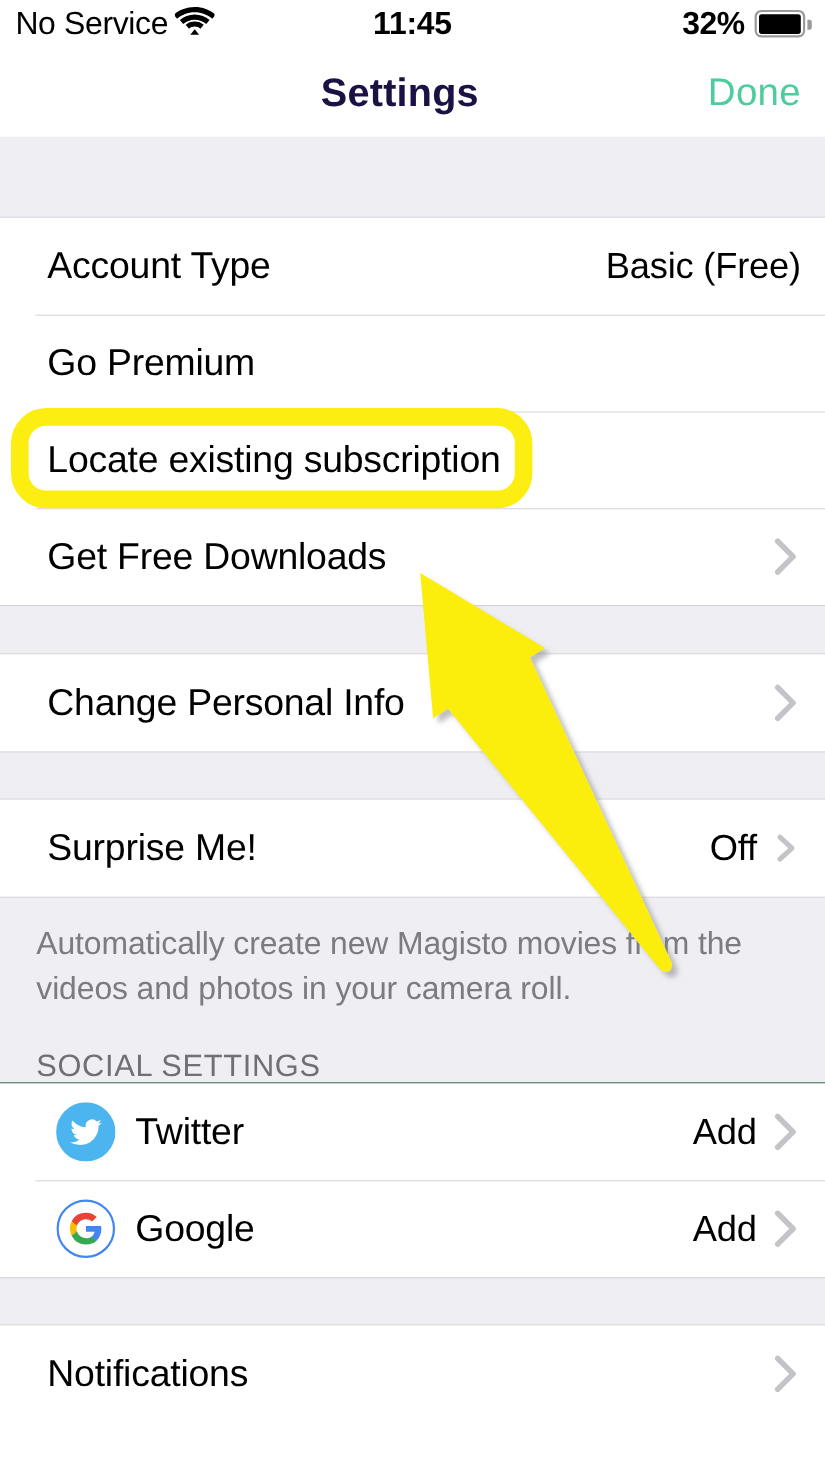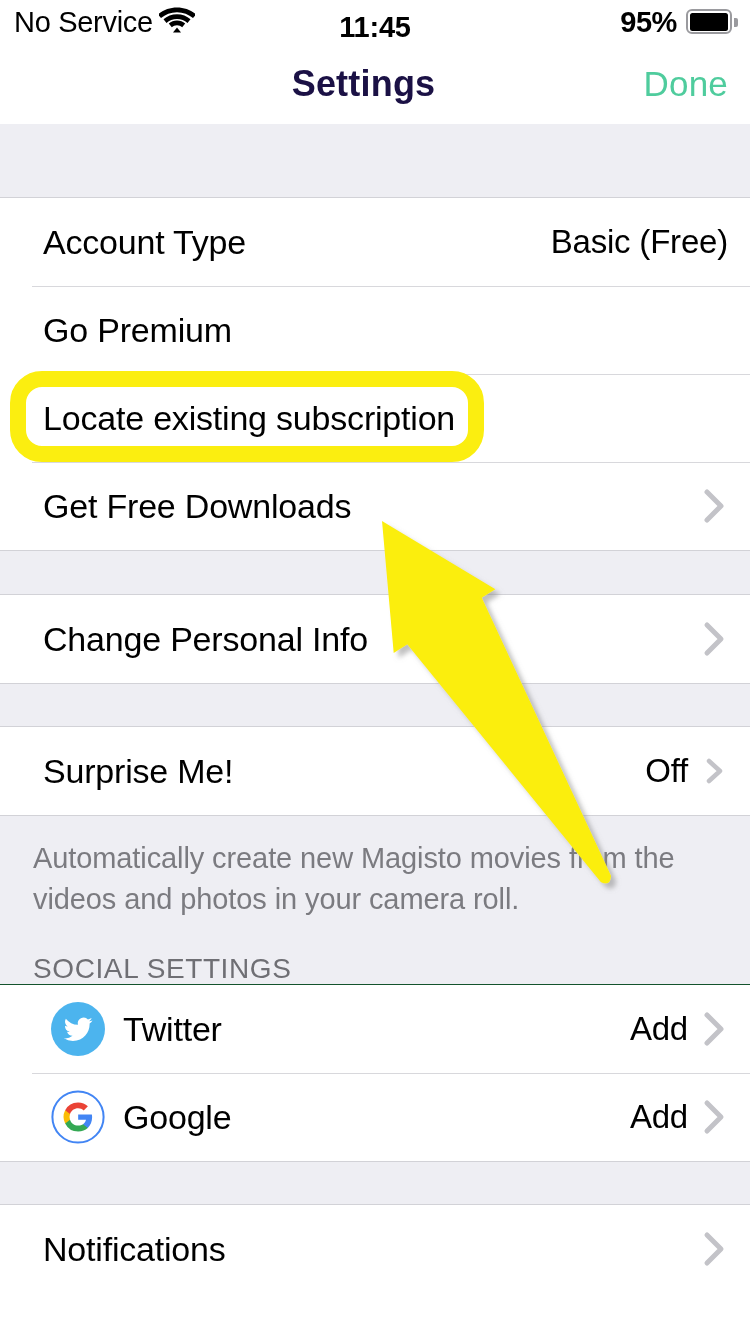--- a/index.html
+++ b/index.html
@@ -39,23 +39,22 @@
     font-size: 29px;
     color: #000000;
     letter-spacing: -0.3px;
     line-height: 1;
   }
   .sb-center {
     position: absolute;
     left: 0; top: 0;
     width: 750px; height: 44px;
     display: flex;
-    align-items: flex-start;
+    align-items: center;
     justify-content: center;
-    margin-top: 13px;
   }
   .sb-time {
     font-size: 29px;
     font-weight: bold;
     color: #000000;
     letter-spacing: -0.2px;
     line-height: 1;
   }
   .sb-right {
     position: absolute;
@@ -241,21 +240,21 @@
           <path d="M18 12.0c4.0 0 7.7 1.5 10.5 3.9l3.0-3.7C28.0 9.1 23.2 7.2 18 7.2s-10.0 1.9-13.5 5.0l3.0 3.7C10.3 13.5 14.0 12.0 18 12.0z" fill="#000"></path>
           <path d="M18 18.2c2.0 0 3.8 0.8 5.2 2.0l3.0-3.7C24.0 14.6 21.2 13.5 18 13.5s-6.0 1.1-8.2 3.0l3.0 3.7C14.2 19.0 16.0 18.2 18 18.2z" fill="#000"></path>
           <path d="M18 20.5l4.0 5.0h-8.0z" fill="#000"></path>
         </svg>
       </span>
     </div>
     <div class="sb-center">
       <span class="sb-time">11:45</span>
     </div>
     <div class="sb-right">
-      <span class="sb-batt-pct">95%</span>
+      <span class="sb-batt-pct">32%</span>
       <span class="batt-wrap">
         <span class="batt-body"></span>
         <span class="batt-fill"></span>
         <span class="batt-nub"></span>
       </span>
     </div>
   </div>
 
   <div class="navbar">
     <div class="nav-title">Settings</div>

